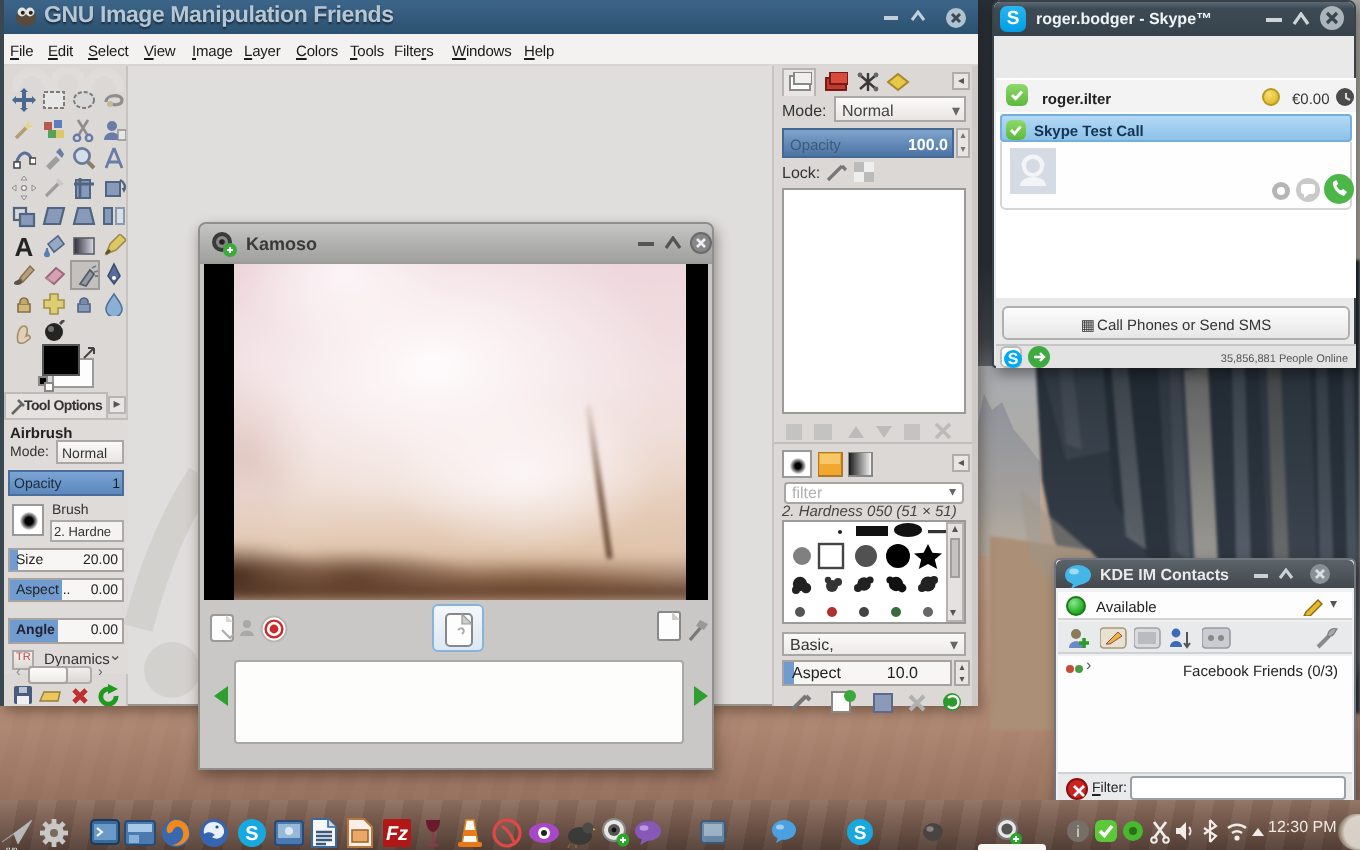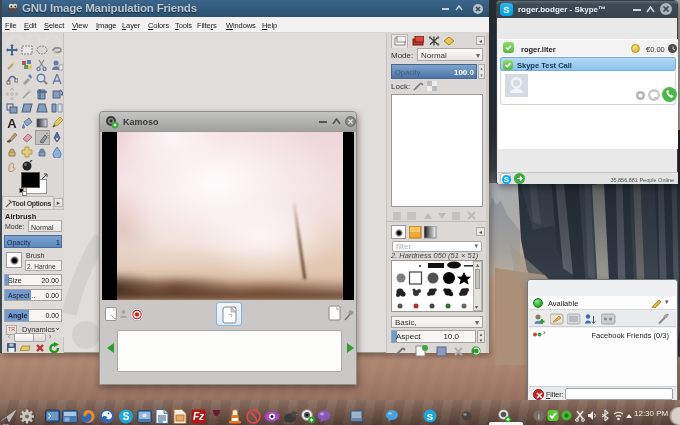--- a/index.html
+++ b/index.html
@@ -676,35 +676,55 @@
             <path d="M4 8 L4 10 L6.5 8" fill="#fff"></path>
           </svg>
         </div>
     <div class="abs" style="left:161px;top:16px;width:15px;height:15px;border-radius:8px;background:#4cb648;">
           <svg width="15" height="15">
             <path d="M4.5 4 C4 6.5 6.5 10 10 11 L11.5 9 L9.5 7.5 L8.5 8.3 C7.3 7.6 6.4 6.5 6.2 5.6 L7.2 5 L6.2 3 Z" fill="#fff"></path>
           </svg>
         </div>
   </div>
 
+  <div class="abs" style="left:4px;top:152px;width:174px;height:17px;background:linear-gradient(#fdfdfd,#e6e6e6);border:1px solid #b0b0b0;border-radius:3px;">
+    <div style="text-align:center;font-size:7.5px;color:#333;padding-top:4px;"><span style="letter-spacing:-1px;">▦</span> Call Phones or Send SMS</div>
+  </div>
 
   <div class="abs" style="left:1px;top:171px;width:180px;height:12px;background:#e3e3e3;border-top:1px solid #c6c6c6;">
     <div class="abs" style="left:2px;top:0px;width:11px;height:11px;border-radius:3px;background:#fff;border:1px solid #bbb;">
           <div style="width:9px;height:9px;margin:1px;border-radius:5px;background:#00aaf0;color:#fff;font-size:8px;font-weight:bold;text-align:center;line-height:9px;">S</div>
         </div>
     <div class="abs" style="left:16px;top:0px;width:11px;height:11px;border-radius:6px;background:#3faa3f;">
           <svg width="11" height="11">
             <path d="M3 5.5 L8 5.5 M6 3.5 L8 5.5 L6 7.5" stroke="#fff" stroke-width="1.2" fill="none"></path>
           </svg>
         </div>
     <div class="abs" style="right:4px;top:4px;font-size:5.5px;color:#555;">35,856,881 People Online</div>
   </div>
 </div>
 
 <div class="abs" id="kdeim" style="left:527px;top:279px;width:151px;height:122px;background:#eff0f1;border:1px solid #70767c;border-radius:3px 3px 0 0;box-shadow:2px 3px 7px rgba(0,0,0,0.4);">
+  <div class="abs" style="left:0;top:0;width:149px;height:14px;background:linear-gradient(#5c6368,#42484d);border-radius:3px 3px 0 0;">
+    <svg class="abs" style="left:4px;top:2px;" width="14" height="12">
+          <ellipse cx="7" cy="5.5" rx="6.5" ry="5" fill="#45b6e8"></ellipse>
+          <path d="M4.5 10 L3.5 12.5 L8.5 10 Z" fill="#45b6e8"></path>
+          <ellipse cx="5" cy="3.8" rx="2.4" ry="1.5" fill="#b0e0f8" opacity="0.85"></ellipse>
+        </svg>
+    <div class="abs" style="left:22px;top:3px;font-size:8px;font-weight:bold;color:#e8eaec;">KDE IM Contacts</div>
+    <div class="abs" style="left:99px;top:7px;width:7px;height:2px;background:#cdd2d6;"></div>
+    <svg class="abs" style="left:111px;top:4px;" width="8" height="6">
+          <path d="M1 5 L4 1 L7 5" stroke="#cdd2d6" stroke-width="1.5" fill="none"></path>
+        </svg>
+    <div class="abs" style="left:127px;top:2px;width:10px;height:10px;border-radius:5px;background:#8a9196;">
+      <svg width="10" height="10">
+            <path d="M3 3 L7 7 M7 3 L3 7" stroke="#dde1e4" stroke-width="1.3"></path>
+          </svg>
+    </div>
+  </div>
 
   <div class="abs" style="left:1px;top:16px;width:147px;height:14px;background:#fdfdfd;border-bottom:1px solid #d5d5d5;">
     <div class="abs" style="left:4px;top:2px;width:10px;height:10px;border-radius:5px;background:radial-gradient(circle at 35% 30%,#8ae88a,#22aa22 70%);border:1px solid #1a7a1a;"></div>
     <div class="abs" style="left:19px;top:3px;font-size:7.5px;color:#222;">Available</div>
     <svg class="abs" style="left:122px;top:2px;" width="11" height="10">
           <path d="M2 8 L8 2 L10 4 L4 10 L1 10 Z" fill="#e8b830" stroke="#886a10" stroke-width="0.7"></path>
         </svg>
     <div class="abs" style="left:136px;top:2px;font-size:7px;color:#555;">▾</div>
   </div>
 

